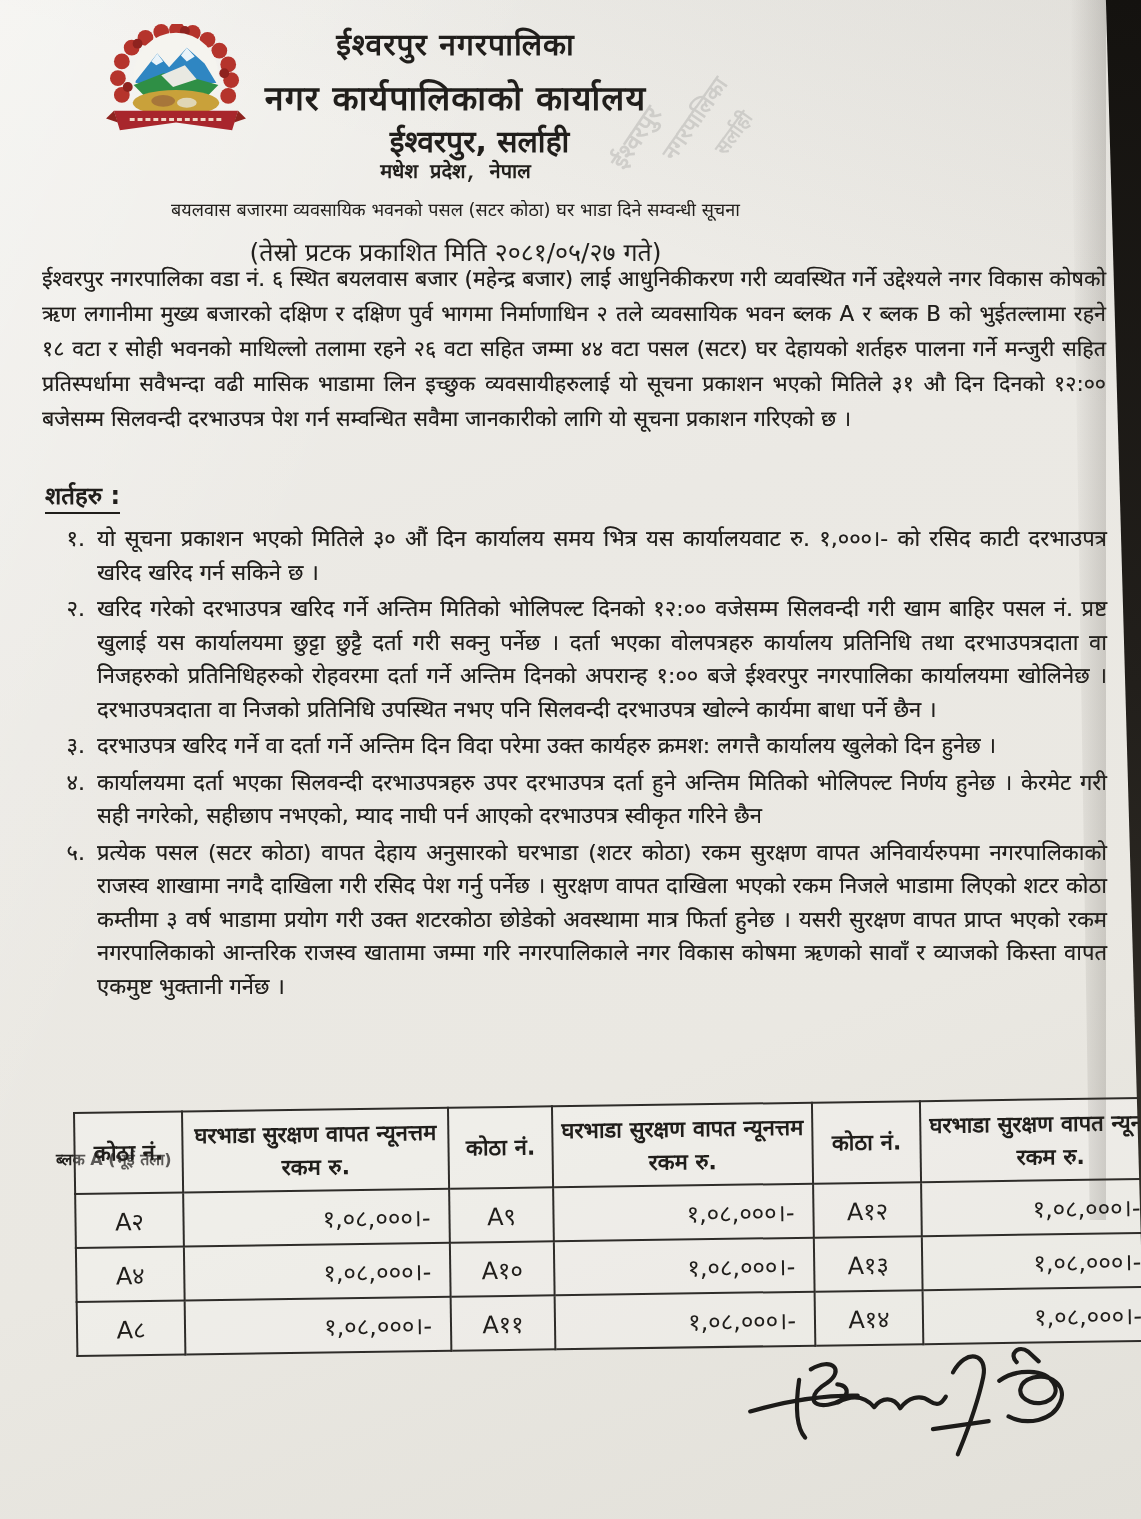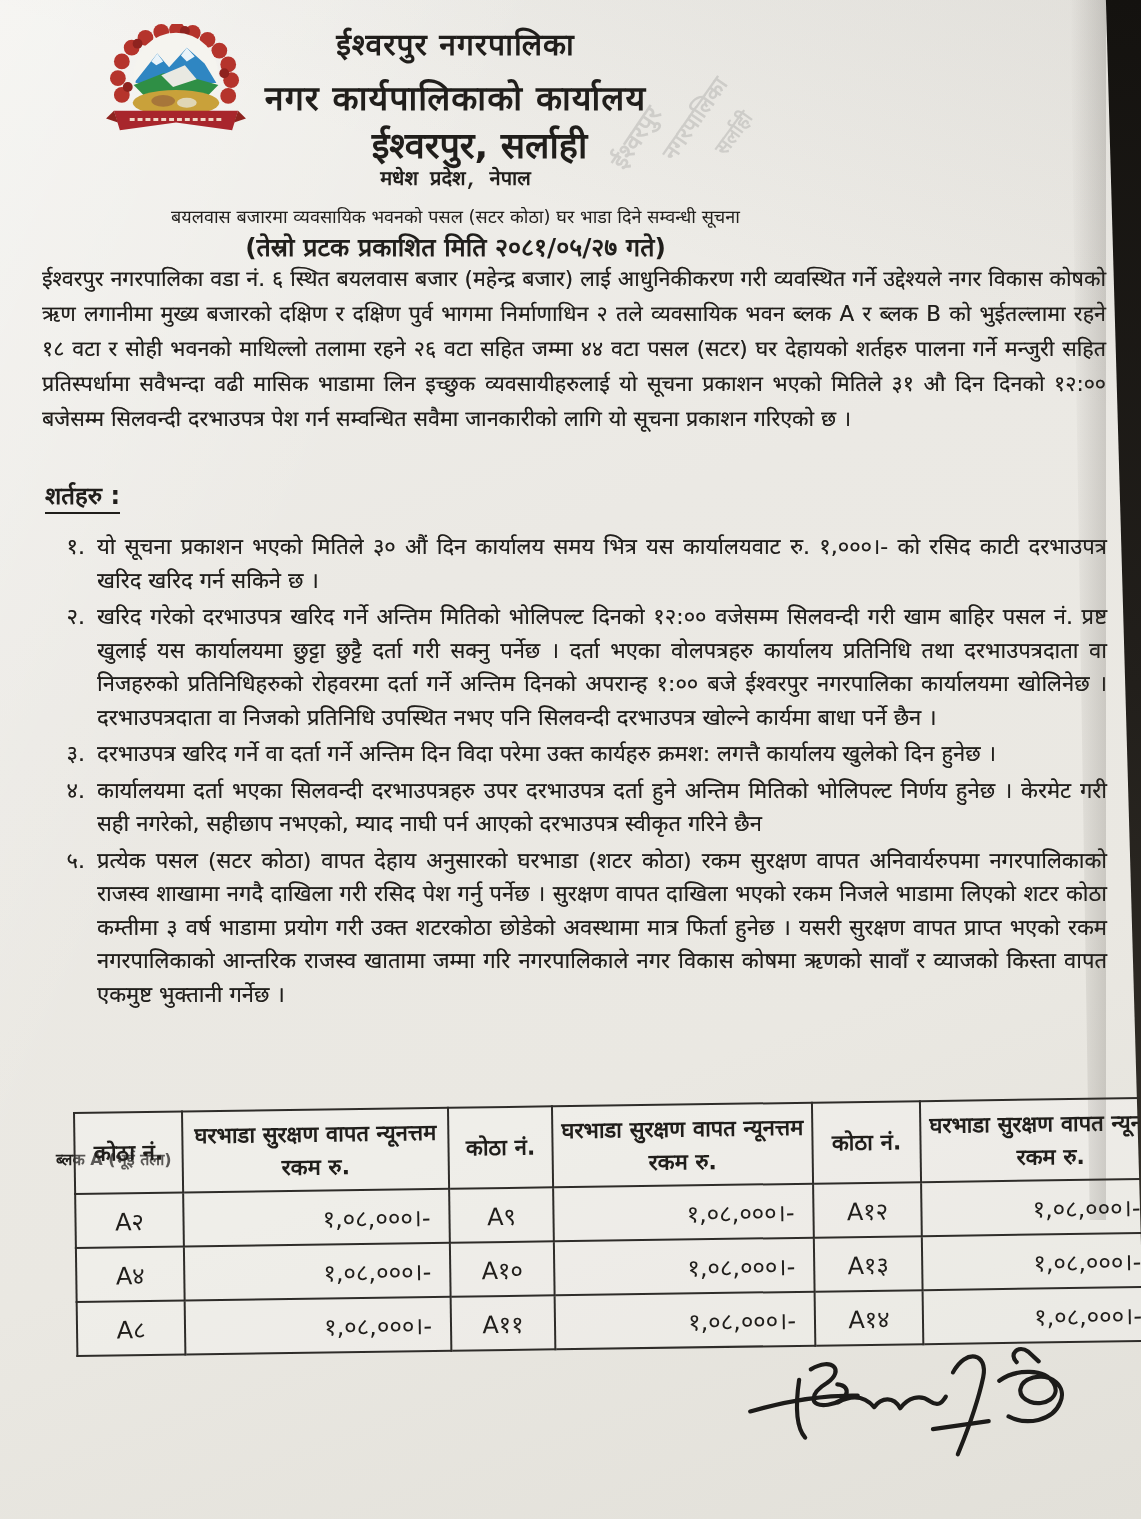--- a/index.html
+++ b/index.html
@@ -35,34 +35,34 @@
   #watermark .wm1,#watermark .wm2,#watermark .wm3{position:absolute;white-space:nowrap;font-weight:bold;}
   #watermark .wm1{left:6px;top:38px;font-size:24px;transform:rotate(-56deg);transform-origin:0 0;}
   #watermark .wm2{left:58px;top:30px;font-size:22px;transform:rotate(-55deg);transform-origin:0 0;}
   #watermark .wm3{left:112px;top:26px;font-size:20px;transform:rotate(-54deg);transform-origin:0 0;}
 
   #emblem{position:absolute;left:102px;top:24px;width:148px;height:130px;}
 
   #header{position:absolute;top:28px;left:0;width:911px;text-align:center;line-height:1.15;}
   .h-muni{font-size:30px;font-weight:bold;letter-spacing:1px;}
   .h-office{font-size:34px;font-weight:bold;margin-top:16px;letter-spacing:1px;}
-  .h-addr{font-size:36px;font-weight:bold;margin-top:7px;margin-left:48px;}
+  .h-addr{font-size:30px;font-weight:bold;margin-top:7px;margin-left:48px;}
   .h-prov{font-size:20px;font-weight:bold;margin-top:2px;font-family:Liberation Mono, monospace;}
   .h-title{font-size:18px;font-weight:normal;margin-top:16px;}
-  .h-date{font-size:25px;font-weight:bold;margin-top:6px;}
+  .h-date{font-size:25px;font-weight:normal;margin-top:18px;}
 
   #intro{
     position:absolute;top:261px;left:42px;width:1064px;
     font-size:21.5px;line-height:35px;text-align:justify;
     text-shadow:0 0 0.5px rgba(32,30,27,0.55);
   }
   #conditions{position:absolute;top:478px;left:45px;width:1062px;}
   #cond-heading{
     display:inline-block;font-size:24px;font-weight:bold;
-    border-bottom:2.5px solid #201e1b;padding-bottom:1px;margin-bottom:16px;
+    border-bottom:2.5px solid #201e1b;padding-bottom:1px;margin-bottom:8px;
   }
   .cond-item{display:flex;margin-bottom:3px;font-size:22px;line-height:33.5px;
     text-shadow:0 0 0.5px rgba(32,30,27,0.5);}
   .cond-num{flex:none;width:40px;text-align:right;padding-right:12px;}
   .cond-text{flex:1;text-align:justify;}
 
   #block-label{position:absolute;top:1148px;left:56px;font-size:16px;font-weight:bold;}
 
   #table-wrap{position:absolute;top:1112px;left:73px;transform:rotate(-0.8deg);transform-origin:0 0;}
   table.rent{border-collapse:collapse;table-layout:fixed;width:1106px;background:rgba(255,255,255,0.25);}

